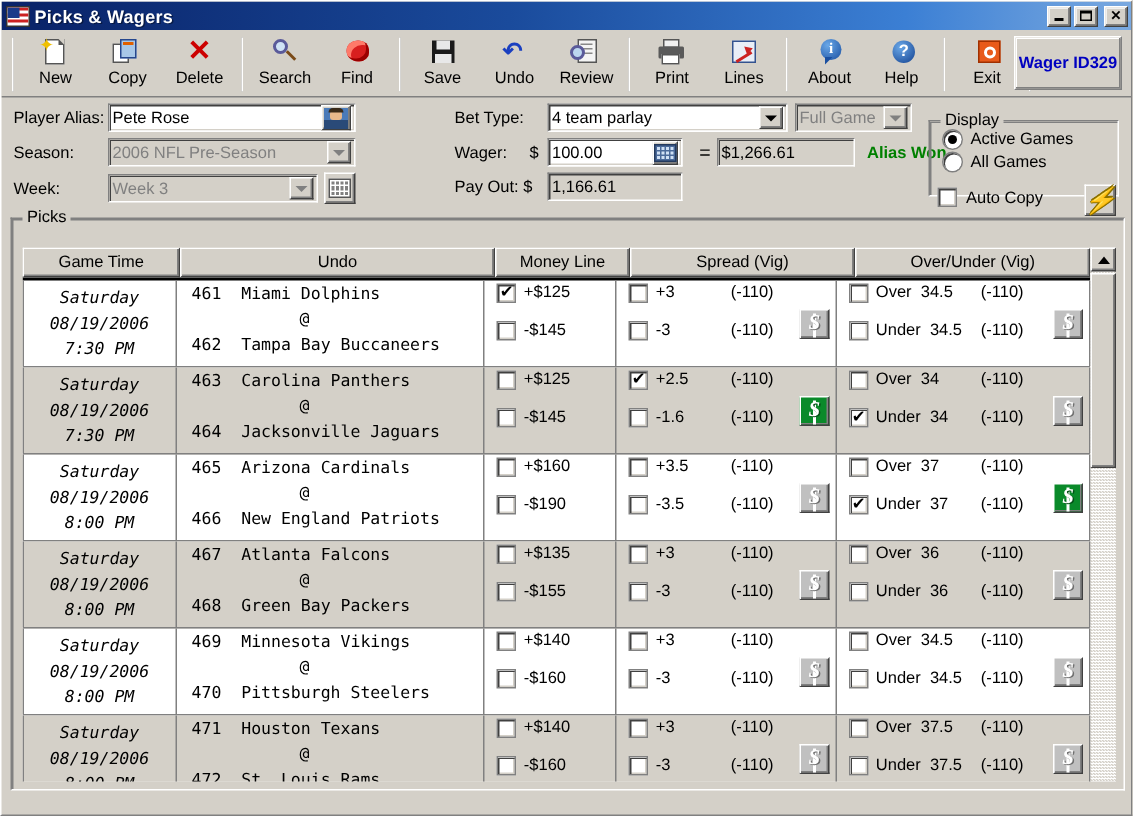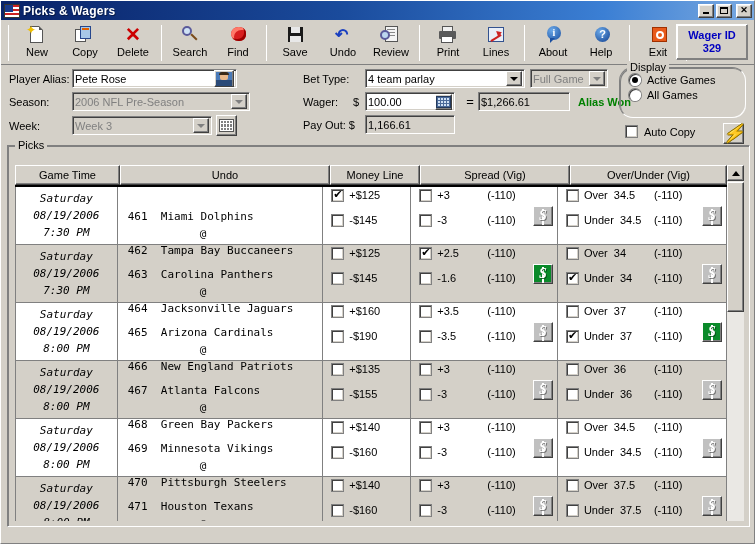--- a/index.html
+++ b/index.html
@@ -85,21 +85,21 @@
     background: #808080;
     border-right: 1px solid #ffffff;
   }
   .wager-box {
     position: absolute; right: 6px; top: 4px;
     width: 72px; height: 36px;
     background: #d4d0c8;
     border: 1px solid #ffffff;
     border-right-color: #808080; border-bottom-color: #808080;
     box-shadow: inset -1px -1px 0 #808080, inset 1px 1px 0 #ffffff;
-    display: flex; flex-direction: column;
+    display: flex; flex-direction: row;
     align-items: center; justify-content: center;
     color: #0000c0; font-weight: bold; font-size: 11px; line-height: 13px;
   }
 
   
   .ic-new { position:absolute; left:5px; top:1px; width:13px; height:17px; background:#fff; border:1px solid #555;}
   .ic-new::after{content:""; position:absolute; right:-1px; top:-1px; border-width:0 4px 4px 0; border-style:solid; border-color:#d4d0c8 #d4d0c8 #555 #555;}
   .ic-copy .p1{position:absolute; left:2px; top:4px; width:11px; height:13px; background:#fff; border:1px solid #555;}
   .ic-copy .p2{position:absolute; left:7px; top:1px; width:11px; height:13px; background:#a8c8e8; border:1px solid #26478d;}
   .ic-copy .p3{position:absolute; left:9px; top:3px; width:7px; height:2px; background:#e06000;}
@@ -226,21 +226,21 @@
   .body-rows {
     flex: 1 1 auto; overflow: hidden;
     border-top: 2px solid #000;
     background: #fff;
   }
   .grow { display: flex; height: 58px; border-bottom: 1px solid #808080; }
   .grow.alt { background: #d4d0c8; }
   .gcell { position: relative; border-right: 1px solid #808080; padding: 2px 0; }
   .gcell.first { border-left: 1px solid #808080; font-style: italic; }
   .c-time { width: 105px; font-family: "DejaVu Sans Mono", monospace; font-size: 11px; text-align: center; line-height: 17px; padding-top: 3px; }
-  .c-teams { width: 210px; font-family: "DejaVu Sans Mono", monospace; font-size: 11px; line-height: 17px; padding-top: 21px; padding-left: 10px;}
+  .c-teams { width: 210px; font-family: "DejaVu Sans Mono", monospace; font-size: 11px; line-height: 17px; padding-top: 0; padding-left: 10px;}
   .c-teams .atsign { display: block; text-align: left; padding-left: 72px; }
   .c-ml { width: 90px; }
   .c-sp { width: 150px; }
   .c-ou { width: 173px; }
   .opt-line { display: flex; align-items: flex-start; font-family: Liberation Sans, sans-serif; font-size: 11px; height: 25px; }
   .c-ml .opt-line { padding-left: 8px; }
   .c-ml .opt-line .v { margin-left: 5px; }
   .c-sp .opt-line { padding-left: 8px; }
   .c-sp .opt-line .v { margin-left: 5px; width: 42px; }
   .c-sp .opt-line .vig { margin-left: 8px; }
@@ -451,21 +451,21 @@
         <div class="lbl" style="width:63px">Player Alias:</div>
         <div class="fld" style="width:165px">
           <span>Pete Rose</span>
           <div class="sq-btn avatar-btn" style="margin-left:auto;">
             <div class="avatar"></div>
           </div>
         </div>
       </div>
       <div class="row">
         <div class="lbl" style="width:63px">Season:</div>
-        <div class="fld disabled" style="width:178px">
+        <div class="fld disabled" style="width:165px">
           <span>2006 NFL Pre-Season</span>
           <div class="combo-arrow">
               <div class="tri-down dis"></div>
             </div>
         </div>
       </div>
       <div class="row">
         <div class="lbl" style="width:63px">Week:</div>
         <div class="fld disabled" style="width:140px">
           <span>Week 3</span>
@@ -539,21 +539,21 @@
       </div>
 
       <div class="row">
         <div class="lbl" style="width:62px">Pay Out: $</div>
         <div class="fld readonly" style="width:90px">
           <span>1,166.61</span>
         </div>
       </div>
     </div>
 
-    <div class="grp" style="left:618px;top:2px;width:127px;height:51px;border-radius:14px;">
+    <div class="grp" style="left:618px;top:15px;width:127px;height:51px;">
       <div class="grp-legend">Display</div>
       <div style="display:flex;align-items:center;gap:6px;padding:6px 0 0 9px;">
         <div class="radio on"></div>
         <div class="lbl">Active Games</div>
       </div>
       <div style="display:flex;align-items:center;gap:6px;padding:3px 0 0 9px;">
         <div class="radio"></div>
         <div class="lbl">All Games</div>
       </div>
     </div>

